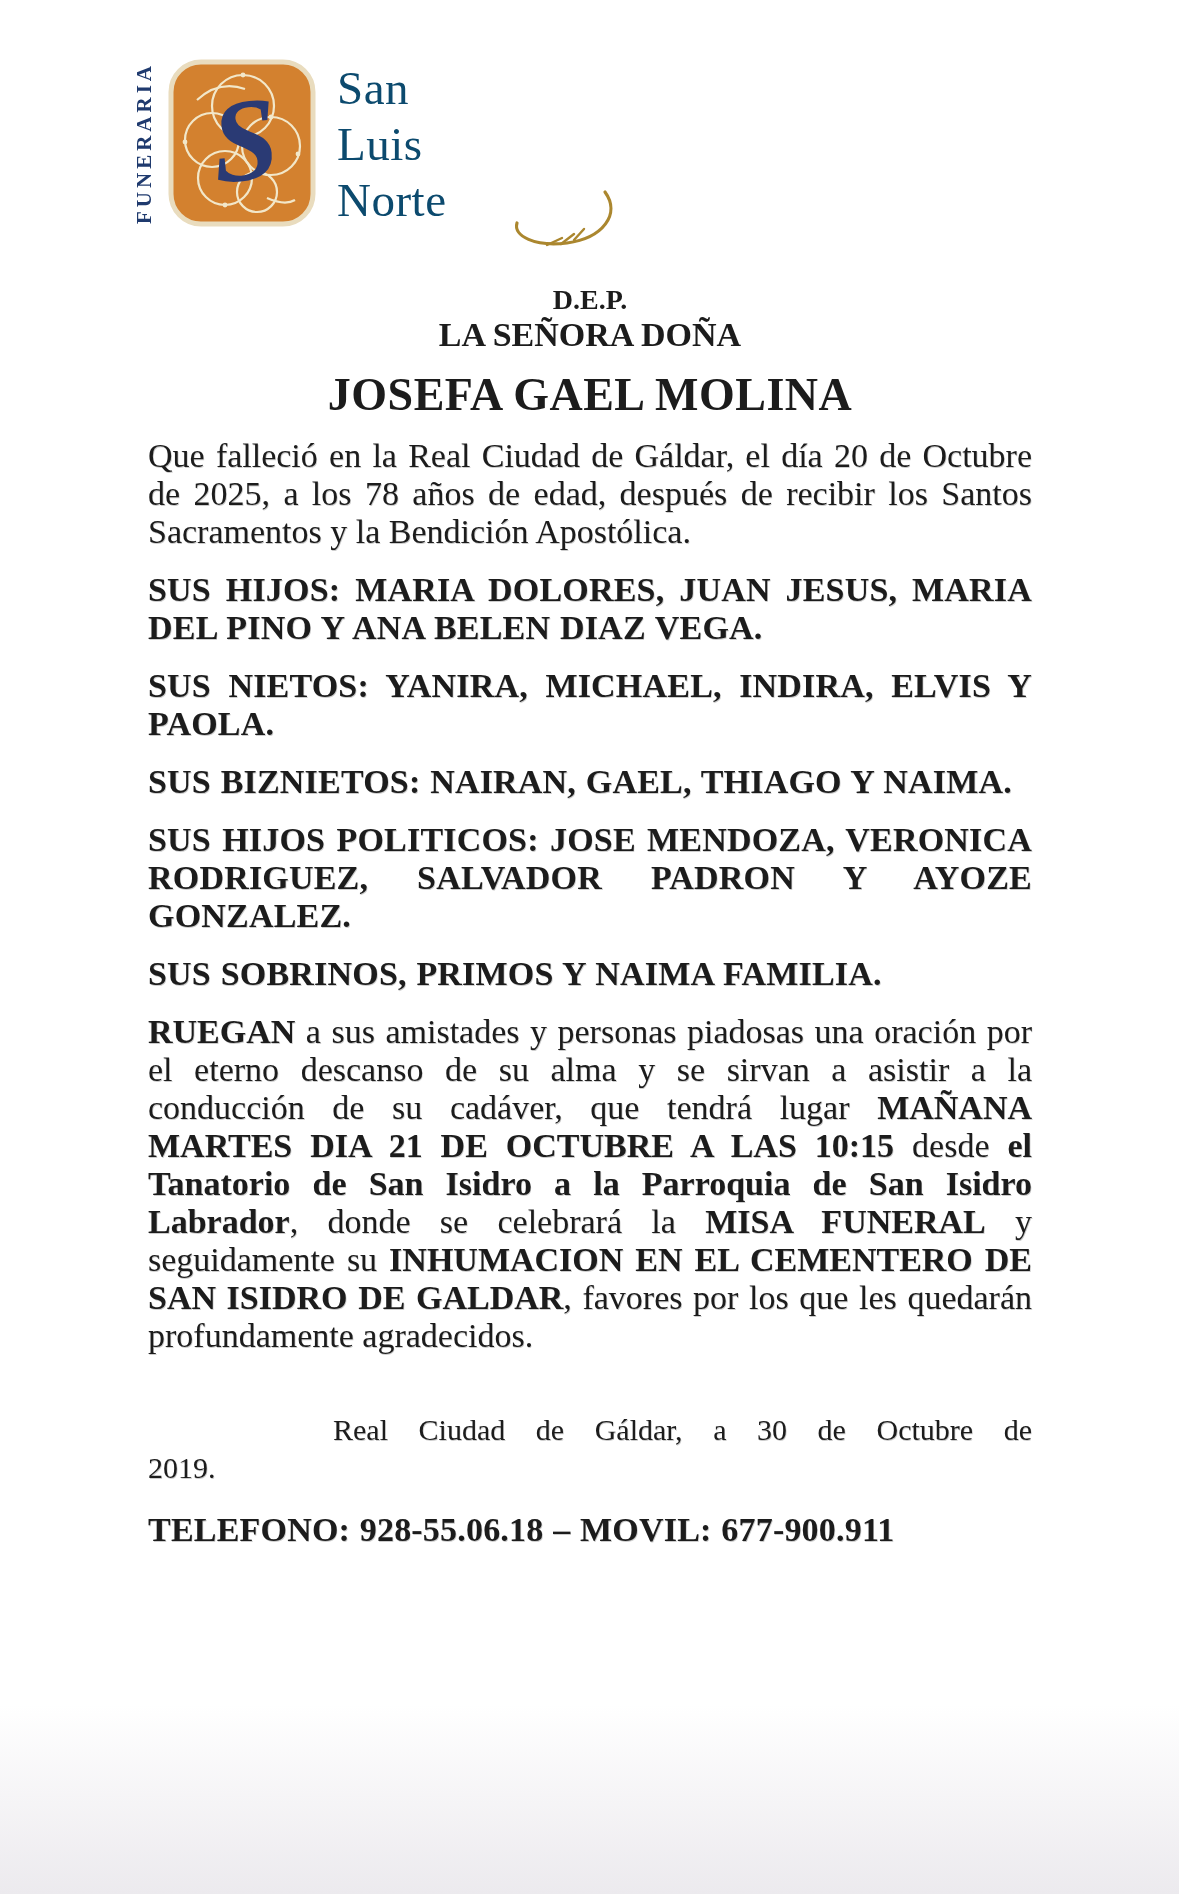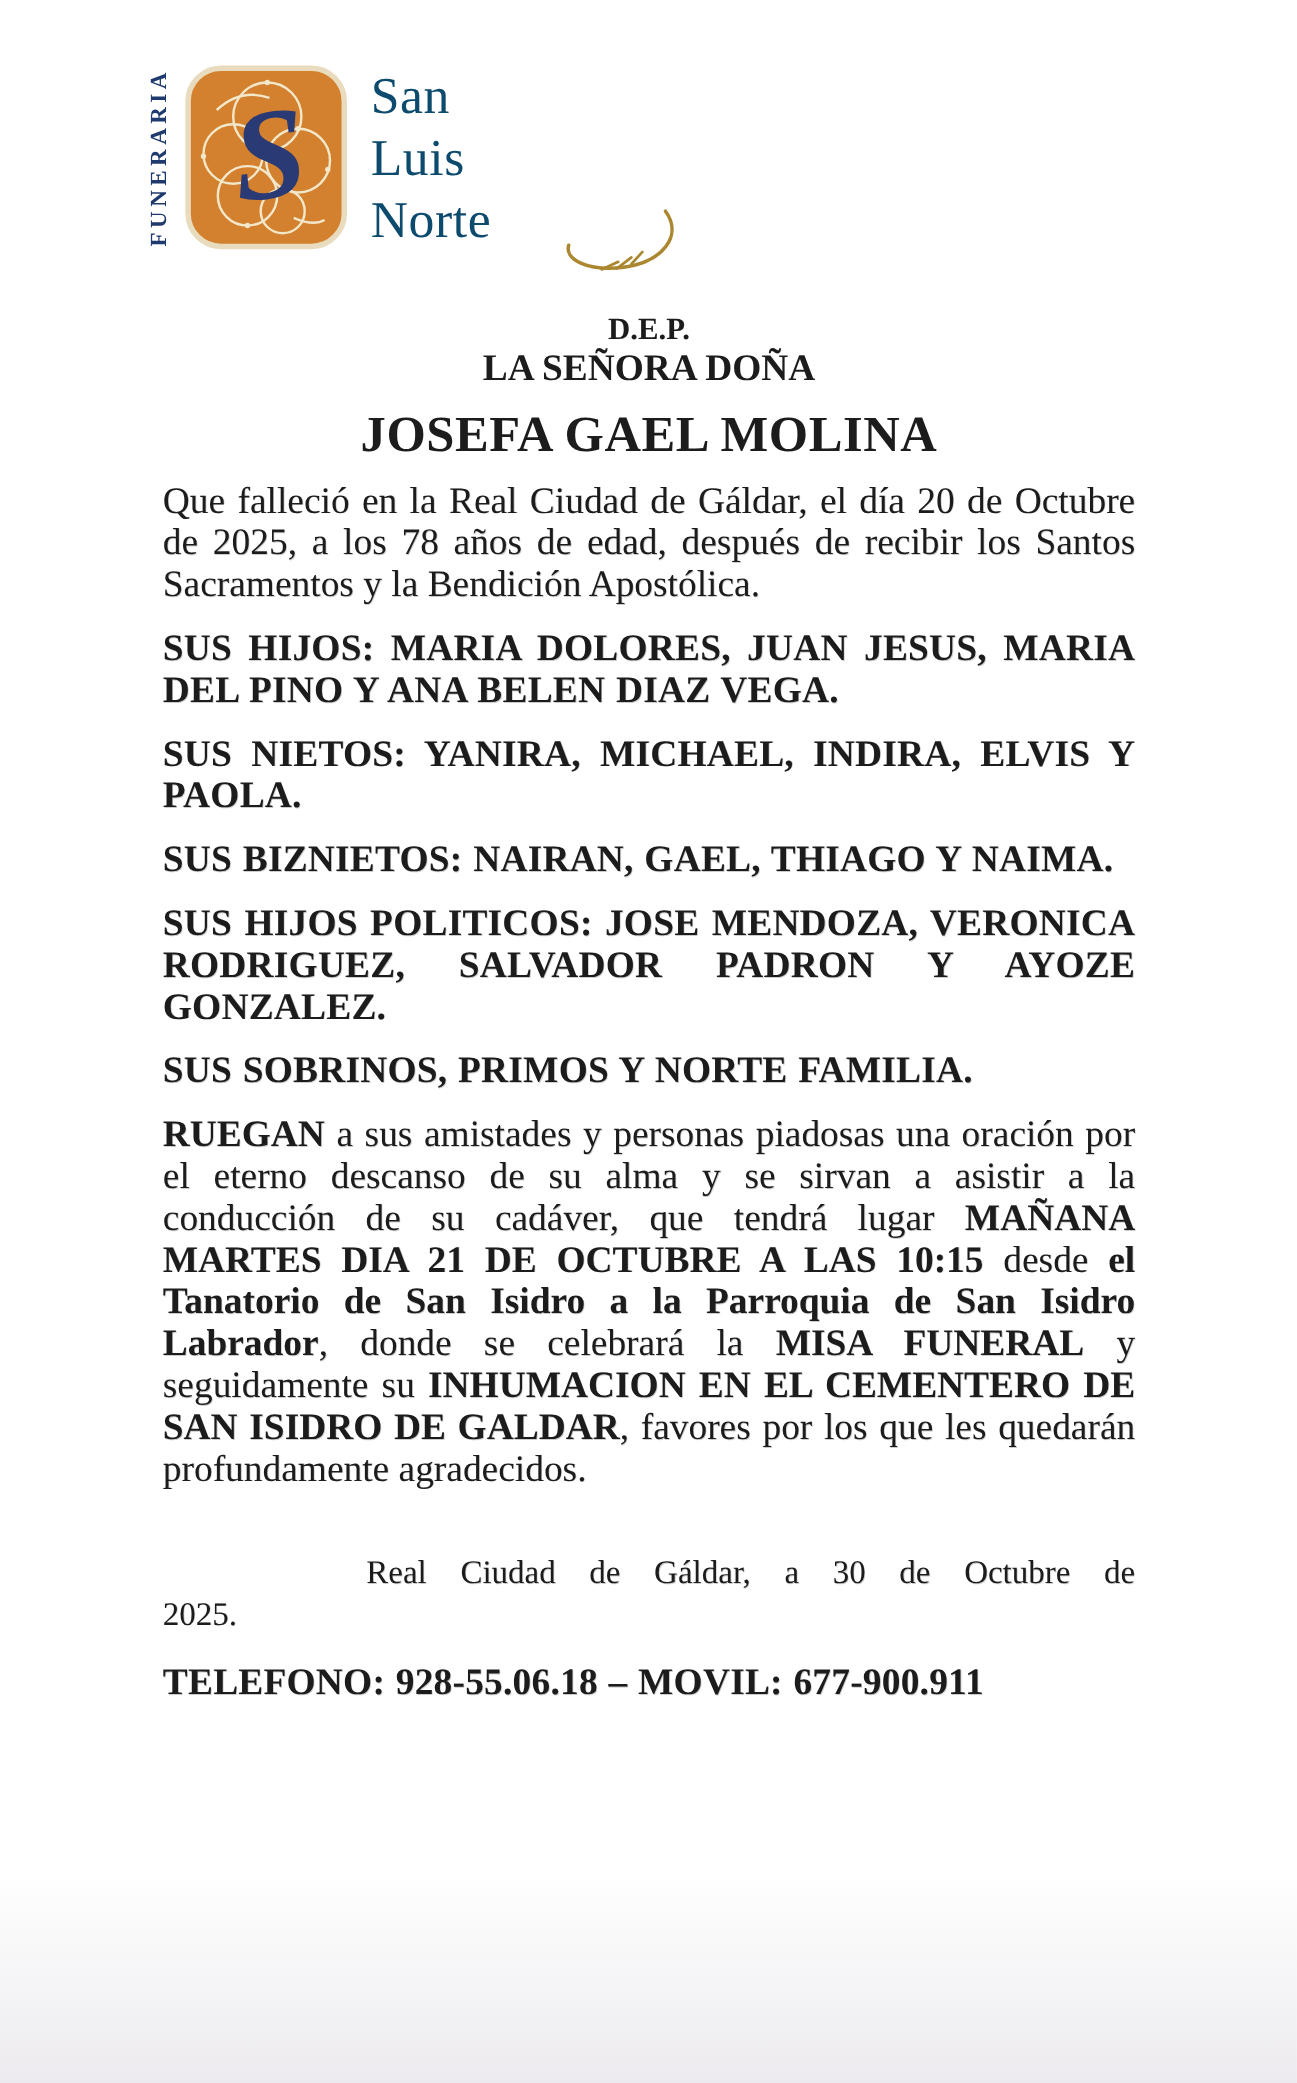--- a/index.html
+++ b/index.html
@@ -122,26 +122,26 @@
     <p class="h-dep">D.E.P.</p>
     <p class="h-lady">LA SEÑORA DOÑA</p>
     <h1 class="h-name">JOSEFA GAEL MOLINA</h1>
 
     <p class="body-p first-p">Que falleció en la Real Ciudad de Gáldar, el día 20 de Octubre de 2025, a los 78 años de edad, después de recibir los Santos Sacramentos y la Bendición Apostólica.</p>
 
     <p class="body-p bold-p">SUS HIJOS: MARIA DOLORES, JUAN JESUS, MARIA DEL PINO Y ANA BELEN DIAZ VEGA.</p>
     <p class="body-p bold-p">SUS NIETOS: YANIRA, MICHAEL, INDIRA, ELVIS Y PAOLA.</p>
     <p class="body-p bold-p">SUS BIZNIETOS: NAIRAN, GAEL, THIAGO Y NAIMA.</p>
     <p class="body-p bold-p">SUS HIJOS POLITICOS: JOSE MENDOZA, VERONICA RODRIGUEZ, SALVADOR PADRON Y AYOZE GONZALEZ.</p>
-    <p class="body-p bold-p">SUS SOBRINOS, PRIMOS Y NORTE FAMILIA.</p>
+    <p class="body-p bold-p">SUS SOBRINOS, PRIMOS Y NAIMA FAMILIA.</p>
 
     <p class="body-p"><span class="b">RUEGAN</span><span> a sus amistades y personas piadosas una oración por el eterno descanso de su alma y se sirvan a asistir a la conducción de su cadáver, que tendrá lugar </span><span class="b">MAÑANA MARTES DIA 21 DE OCTUBRE A LAS 10:15</span><span> desde </span><span class="b">el Tanatorio de San Isidro a la Parroquia de San Isidro Labrador</span><span>, donde se celebrará la </span><span class="b">MISA FUNERAL</span><span> y seguidamente su </span><span class="b">INHUMACION EN EL CEMENTERO DE SAN ISIDRO DE GALDAR</span><span>, favores por los que les quedarán profundamente agradecidos.</span></p>
   </main>
 
   <footer>
     <div class="dateline-wrap">
       <div class="dateline-l1">Real Ciudad de Gáldar, a 30 de Octubre de</div>
-      <div class="dateline-l2">2025.</div>
+      <div class="dateline-l2">2019.</div>
     </div>
     <p class="body-p bold-p phones">TELEFONO: 928-55.06.18 – MOVIL: 677-900.911</p>
   </footer>
 
 </div>
 
 </body></html>

